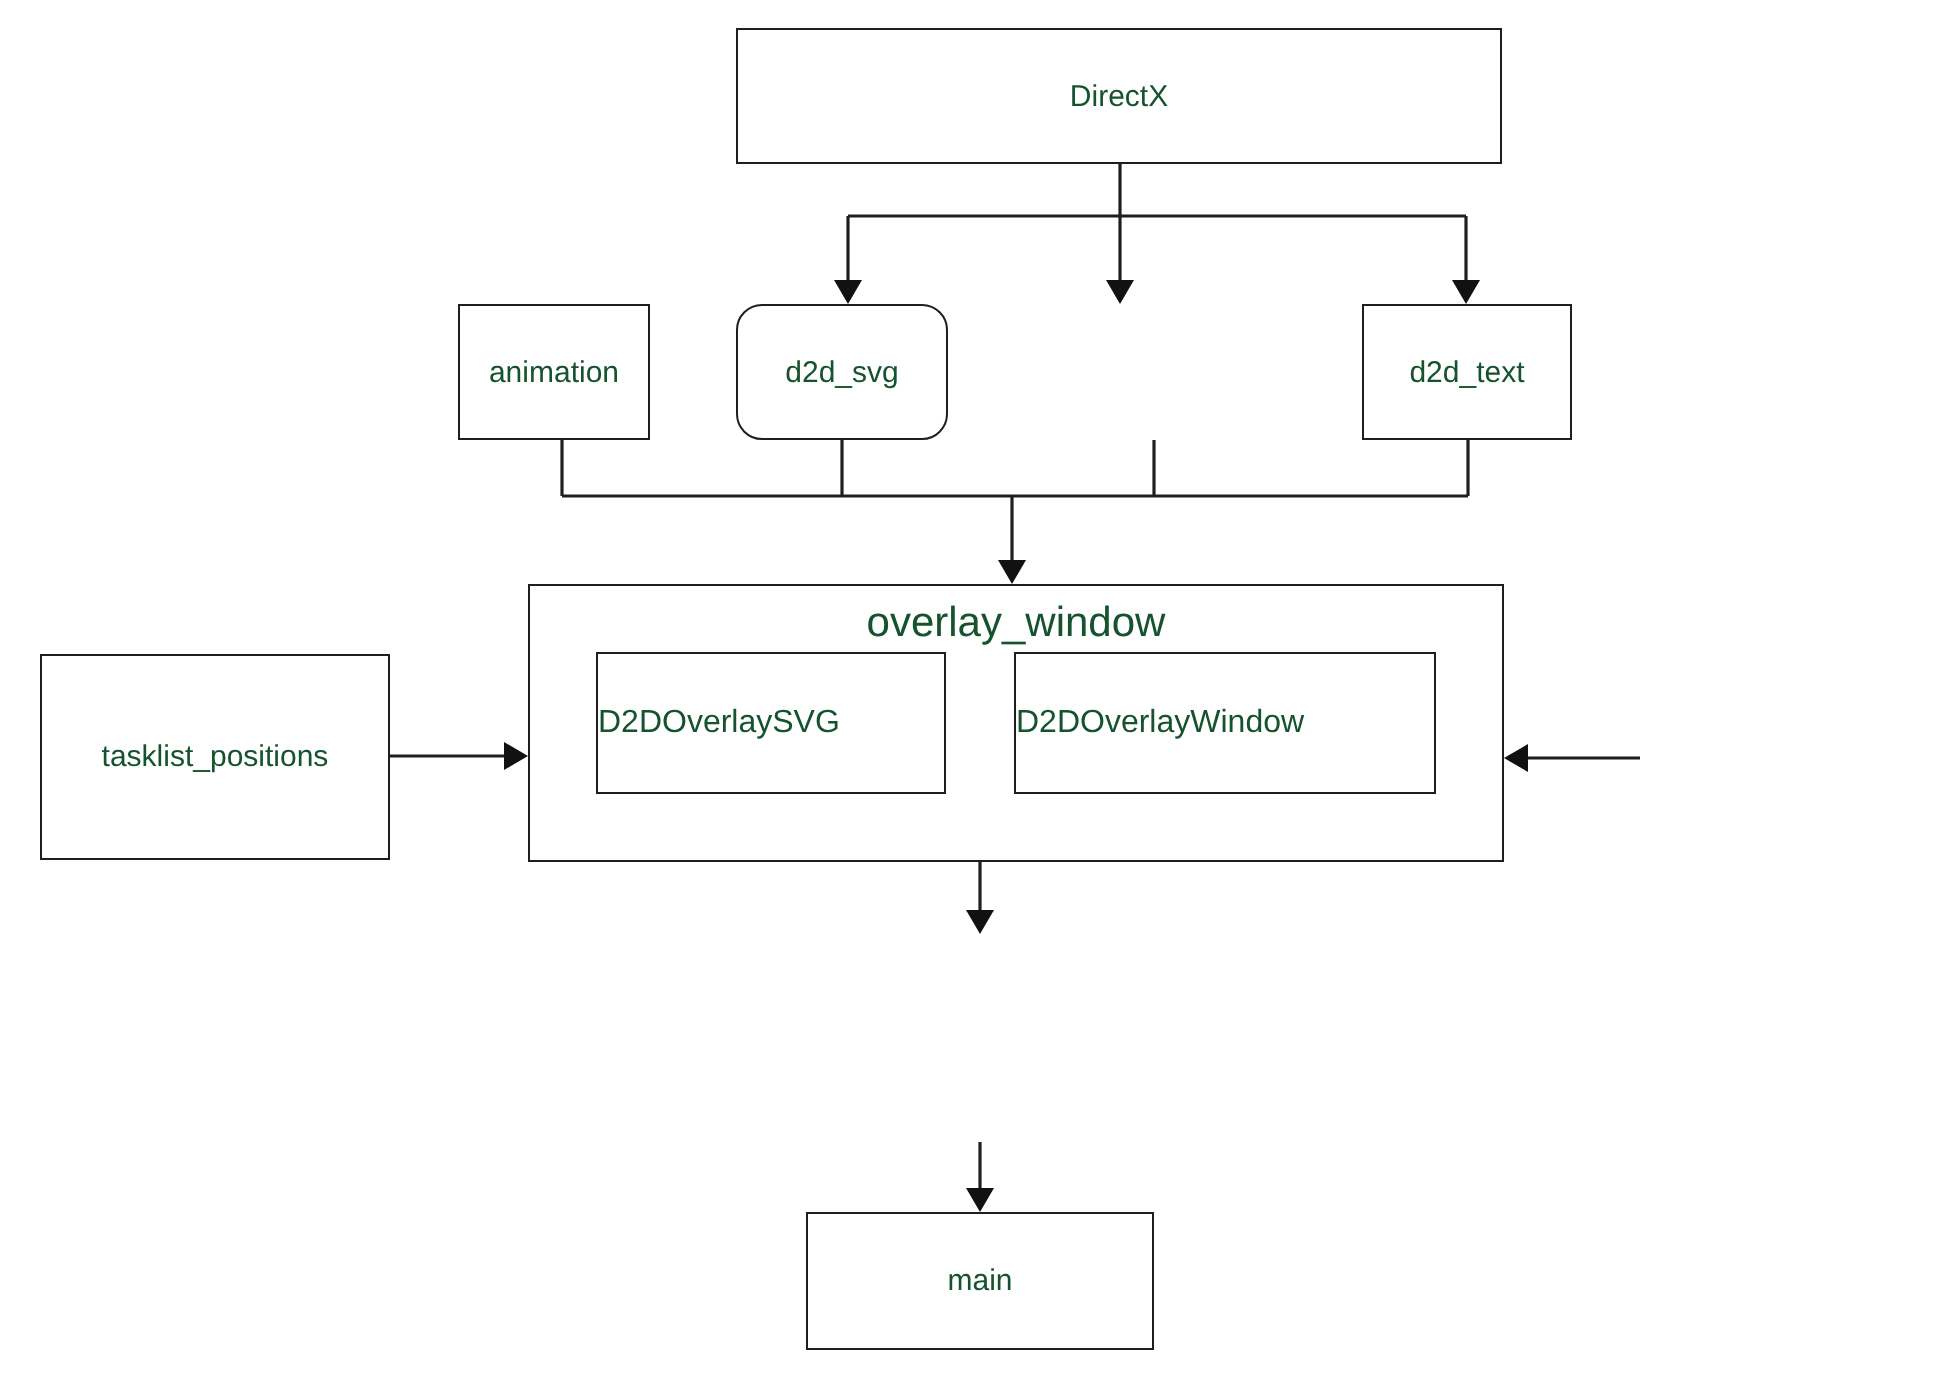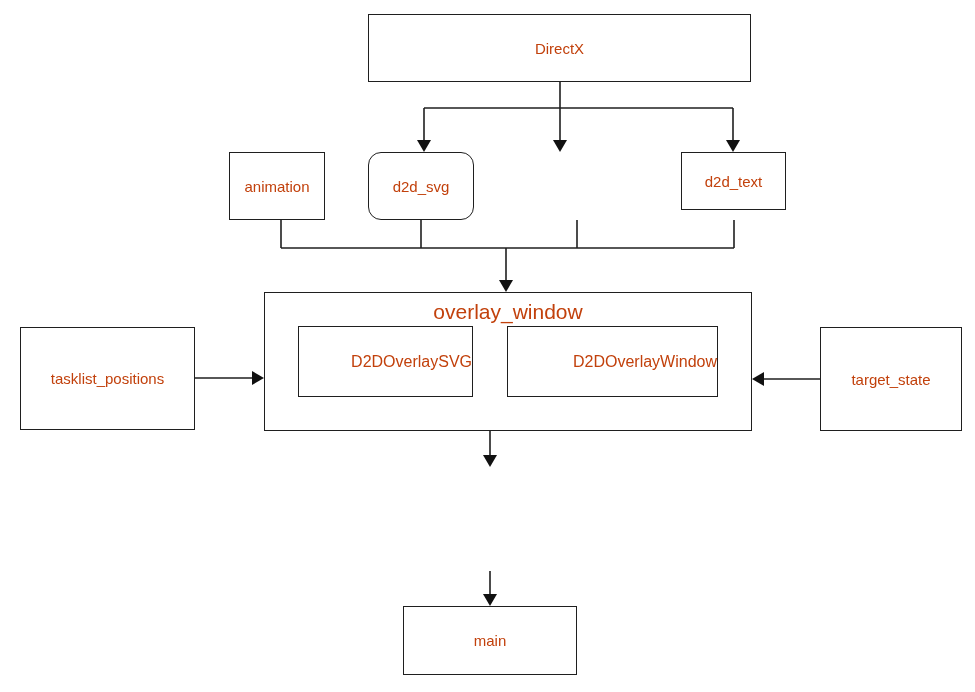--- a/index.html
+++ b/index.html
@@ -6,21 +6,21 @@
     margin: 0;
     padding: 0;
     background: #ffffff;
   }
   #canvas {
     position: relative;
     width: 975px;
     height: 692px;
     background: #ffffff;
     font-family: "Liberation Sans", sans-serif;
-    color: #c2410c;
+    color: #14532d;
     overflow: hidden;
   }
   #connector-layer {
     position: absolute;
     left: 0;
     top: 0;
     width: 975px;
     height: 692px;
   }
   .node {
@@ -33,38 +33,38 @@
     font-size: 15px;
     box-sizing: border-box;
     text-align: center;
   }
   .node span { white-space: nowrap; }
   
   #node-directx            { left: 368px; top: 14px;  width: 383px; height: 68px; }
   #node-animation          { left: 229px; top: 152px; width: 96px; height: 68px; }
   #node-d2d-svg            { left: 368px; top: 152px; width: 106px; height: 68px; border-radius: 13px; }
   #node-d2d-window         { left: 507px; top: 152px; width: 140px; height: 68px; }
-  #node-d2d-text           { left: 681px; top: 152px; width: 105px; height: 58px; }
+  #node-d2d-text           { left: 681px; top: 152px; width: 105px; height: 68px; }
   #node-overlay-window {
     left: 264px; top: 292px; width: 488px; height: 139px;
     display: block;
   }
   #overlay-window-label {
     display: block;
     text-align: center;
     margin-top: 7px;
     font-size: 21px;
   }
   .inner-node {
     position: absolute;
     border: 1.5px solid #1f1f1f;
     background: #ffffff;
     display: flex;
     align-items: center;
-    justify-content: flex-end;
+    justify-content: flex-start;
     font-size: 16px;
     box-sizing: border-box;
   }
   #node-d2d-overlay-svg    { left: 33px;  top: 33px; width: 175px; height: 71px; }
   #node-d2d-overlay-window { left: 242px; top: 33px; width: 211px; height: 71px; }
   #node-tasklist-positions { left: 20px;  top: 327px; width: 175px; height: 103px; justify-content: center; }
   #node-target-state       { left: 820px; top: 327px; width: 142px; height: 104px; }
   #node-shortcut-guide     { left: 403px; top: 467px; width: 174px; height: 104px; }
   #node-main               { left: 403px; top: 606px; width: 174px; height: 69px; }
   line { stroke: #1f1f1f; stroke-width: 1.6; }
@@ -129,22 +129,19 @@
     </div>
     <div class="inner-node" id="node-d2d-overlay-window">
       <span>D2DOverlayWindow</span>
     </div>
   </div>
 
   <div class="node" id="node-tasklist-positions">
     <span>tasklist_positions</span>
   </div>
 
-  <div class="node" id="node-target-state">
-    <span>target_state</span>
-  </div>
 
 
   <div class="node" id="node-main">
     <span>main</span>
   </div>
 
 </div>
 
 </body></html>

